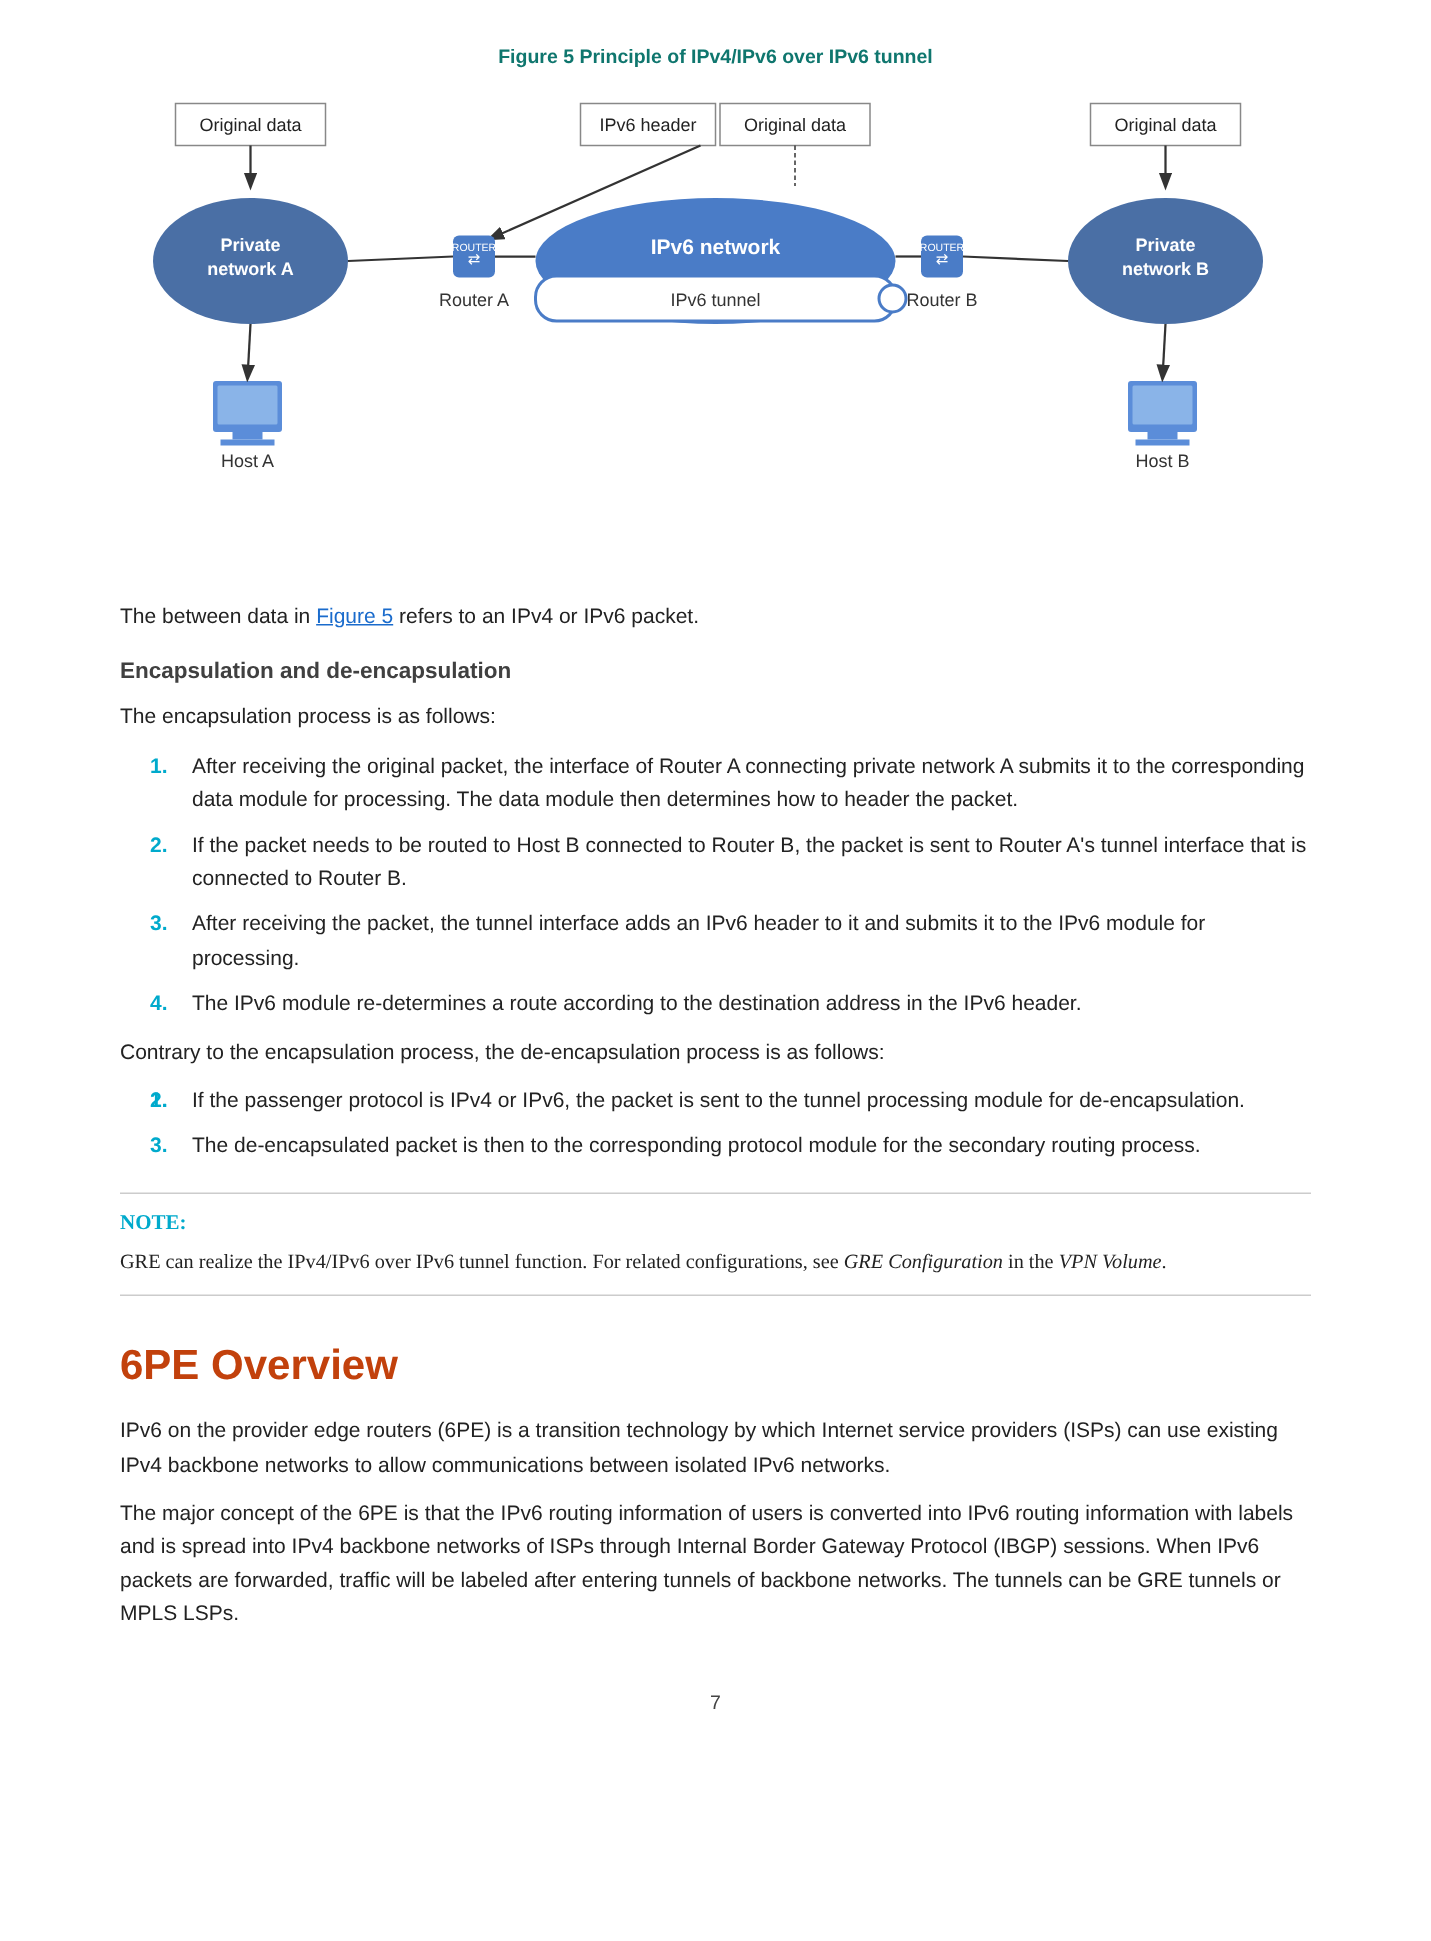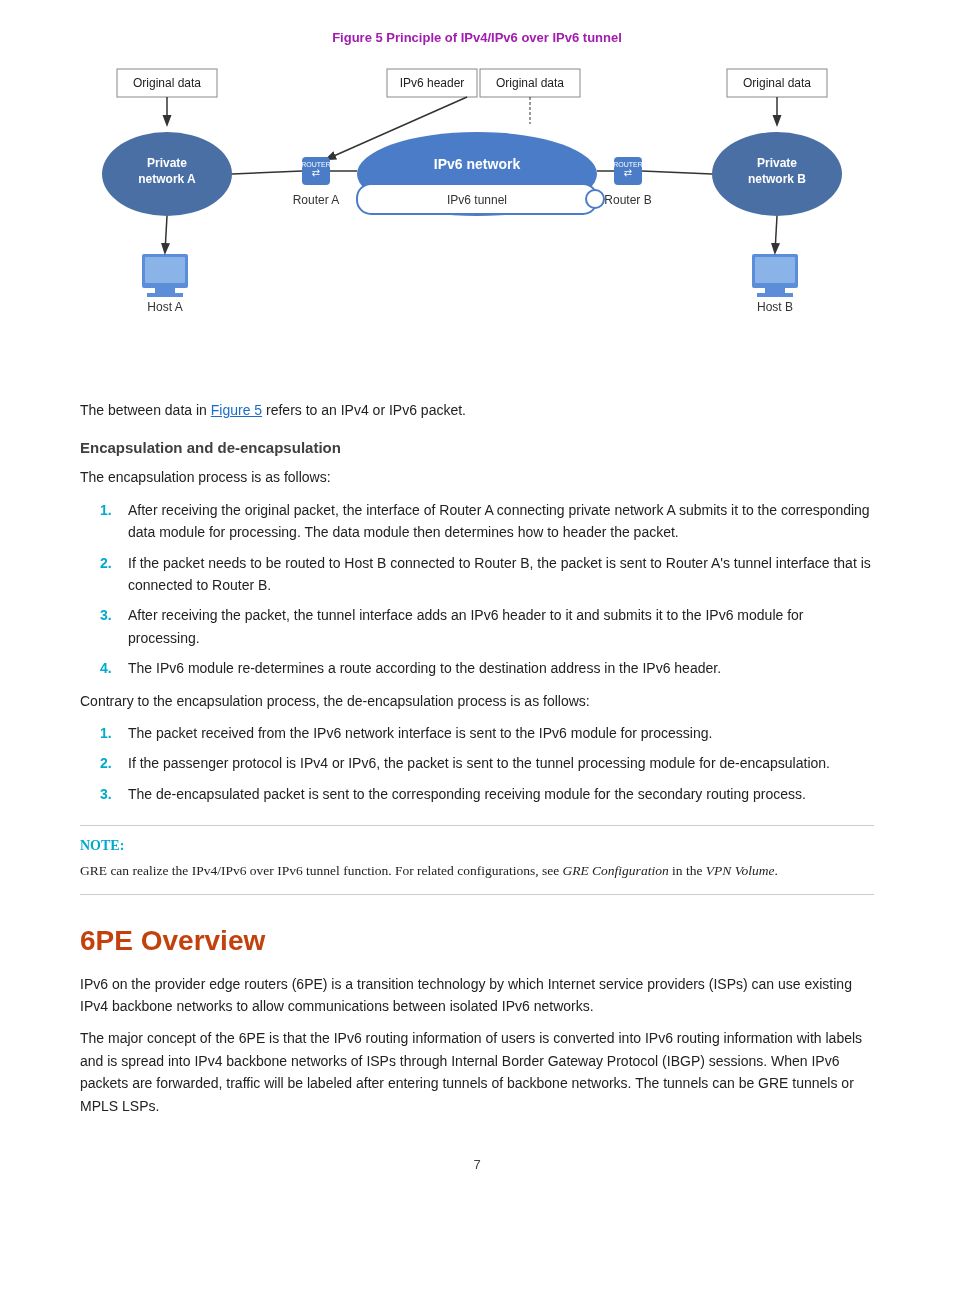--- a/index.html
+++ b/index.html
@@ -9,21 +9,21 @@
       font-size: 14px;
       color: #222;
       width: 954px;
       min-height: 1294px;
       padding: 30px 80px 60px 80px;
     }
 
     
     .figure-caption {
       text-align: center;
-      color: #a21caf;
+      color: #0f766e;
       font-weight: bold;
       font-size: 13px;
       margin-bottom: 14px;
     }
 
     
     .diagram-container {
       position: relative;
       width: 100%;
       height: 320px;
@@ -226,29 +226,28 @@
     <span class="list-num">4.</span>
     <span>The IPv6 module re-determines a route according to the destination address in the IPv6 header.</span>
   </li>
 </ol>
 
 <p class="body-text">Contrary to the encapsulation process, the de-encapsulation process is as follows:</p>
 
 <ol class="numbered-list">
   <li>
     <span class="list-num">1.</span>
-    <span>The packet received from the IPv6 network interface is sent to the IPv6 module for processing.</span>
   </li>
   <li>
     <span class="list-num">2.</span>
     <span>If the passenger protocol is IPv4 or IPv6, the packet is sent to the tunnel processing module for de-encapsulation.</span>
   </li>
   <li>
     <span class="list-num">3.</span>
-    <span>The de-encapsulated packet is sent to the corresponding receiving module for the secondary routing process.</span>
+    <span>The de-encapsulated packet is then to the corresponding protocol module for the secondary routing process.</span>
   </li>
 </ol>
 
 <div class="note-box">
   <div class="note-label">NOTE:</div>
   <p class="note-text">
     <span>GRE can realize the IPv4/IPv6 over IPv6 tunnel function. For related configurations, see </span><span class="italic-text">GRE Configuration</span><span> in the </span><span class="italic-text">VPN Volume</span><span>.</span>
   </p>
 </div>
 

